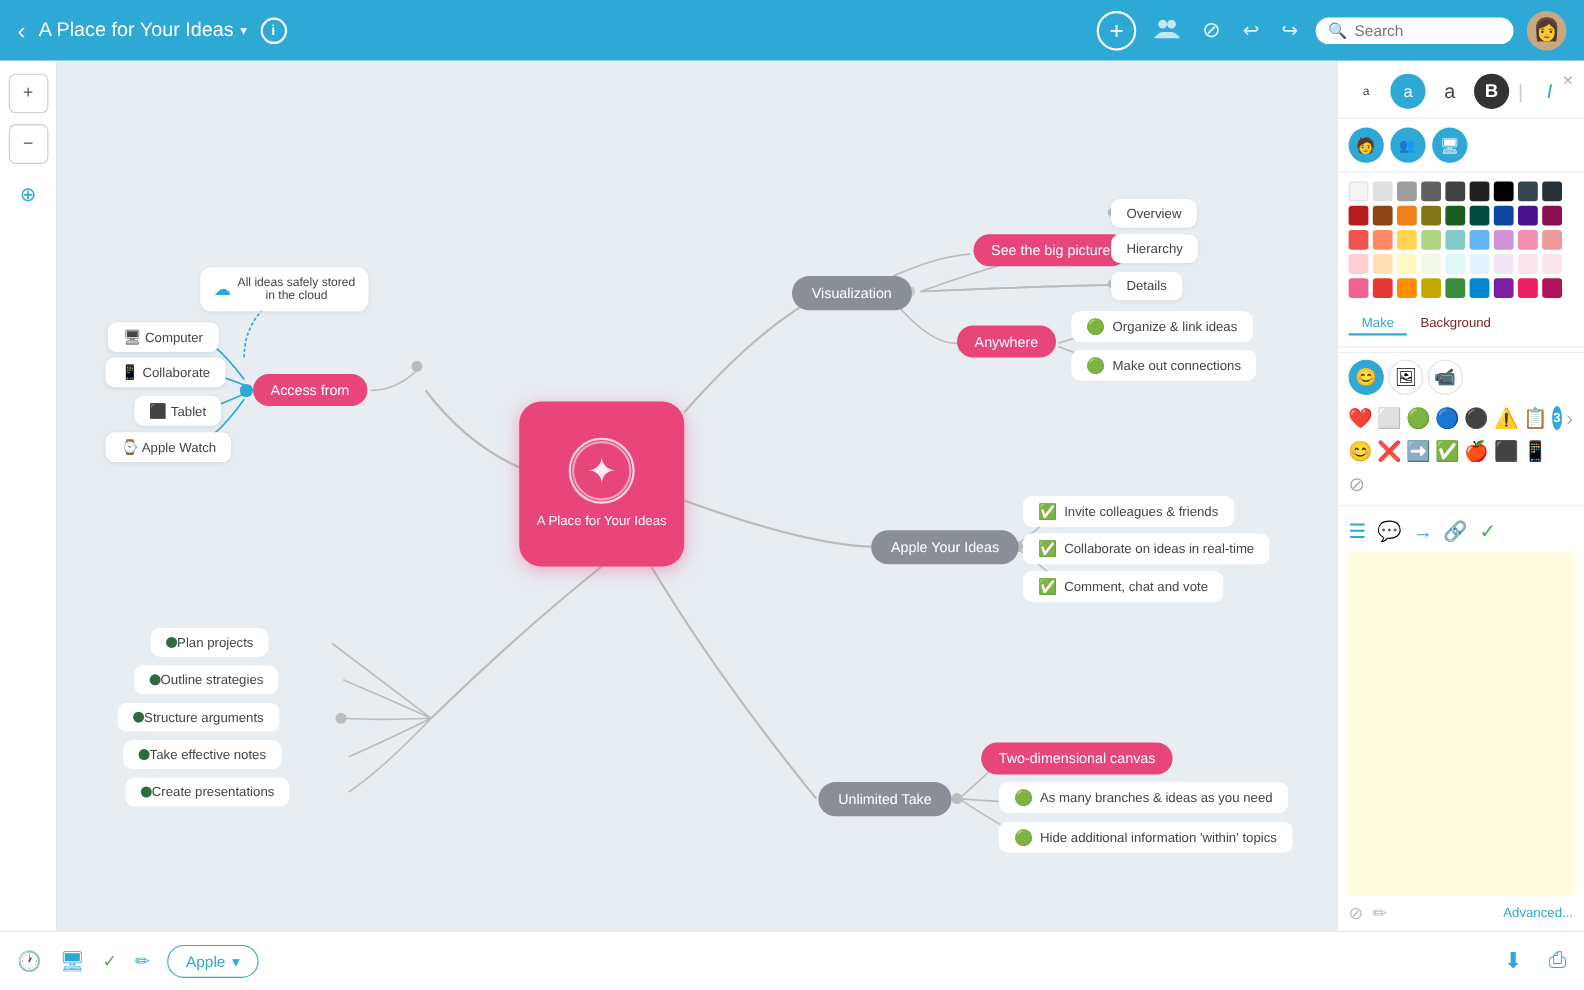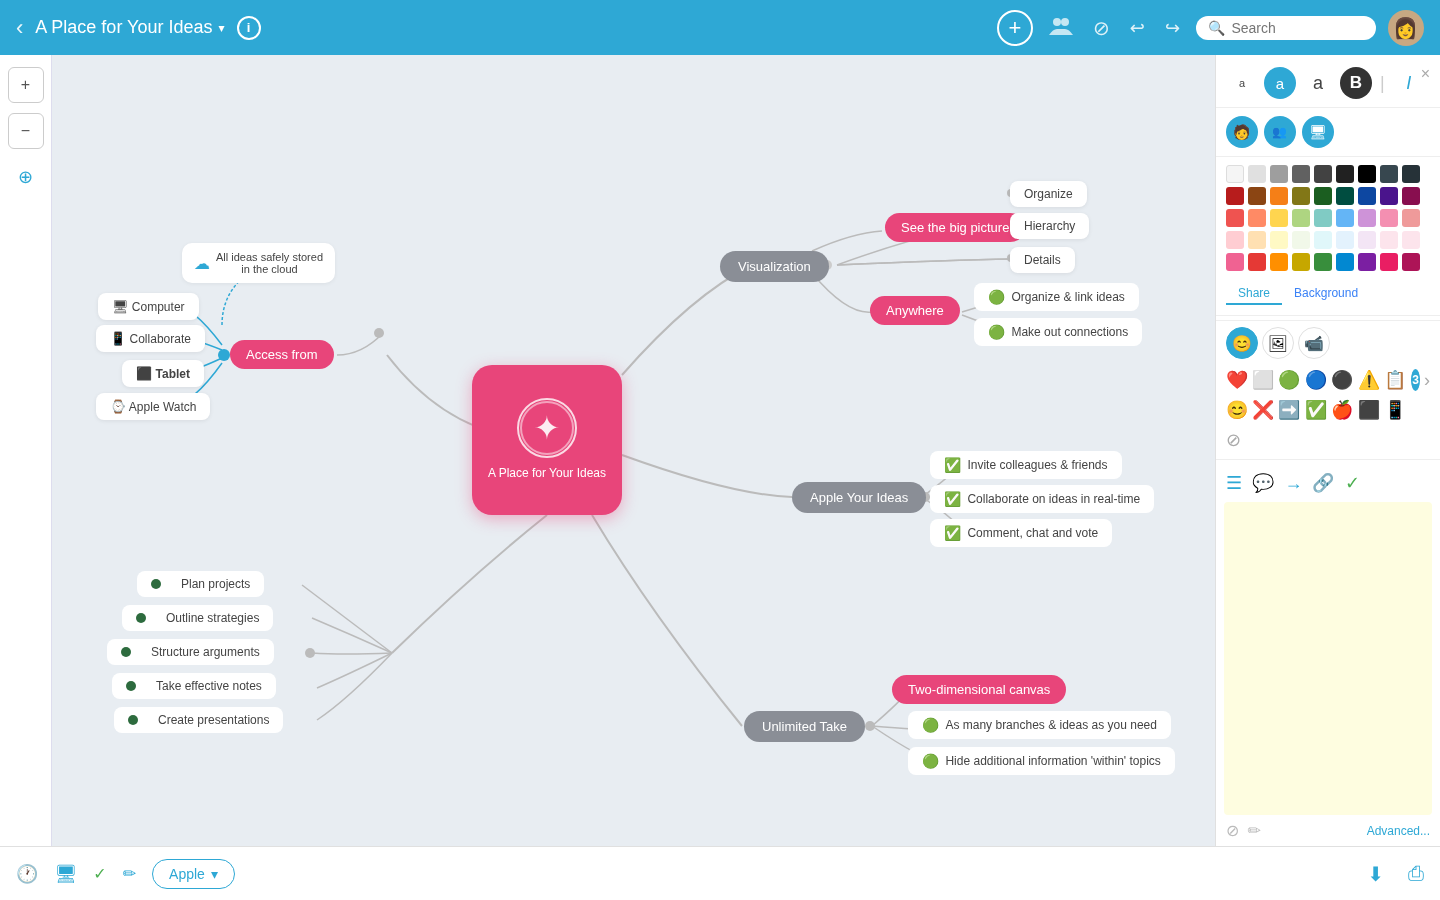--- a/index.html
+++ b/index.html
@@ -217,21 +217,21 @@
       box-shadow: 0 1px 4px rgba(0,0,0,0.06);
     }
 
     
     .bullet-item {
       background: white;
       border-radius: 8px;
       padding: 6px 14px;
       font-size: 12px;
       color: #444;
-      display: flex; align-items: center; gap: 20px;
+      display: flex; align-items: center; gap: 0;
     }
     .bullet-dot { width: 10px; height: 10px; background: #2d6b3e; border-radius: 50%; flex-shrink: 0; }
 
     
     .right-panel {
       width: 225px;
       background: white;
       border-left: 1px solid #e0e0e0;
       display: flex;
       flex-direction: column;
@@ -295,21 +295,21 @@
 
     
     .text-bg-tabs {
       display: flex; gap: 0;
       padding: 4px 10px 6px;
     }
     .text-bg-tab {
       padding: 3px 12px;
       font-size: 12px;
       cursor: pointer;
-      color: #3b82f6;
+      color: #7f1d1d;
     }
     .text-bg-tab.active {
       color: #2ea8d5;
       border-bottom: 2px solid #2ea8d5;
     }
 
     
     .emoji-row {
       display: flex; align-items: center; gap: 4px;
       padding: 6px 10px;
@@ -502,21 +502,21 @@
     </div>
 
     <div class="node leaf-white" style="left:46px; top:238px;">
       <span style="font-size:13px;">🖥</span> <span>Computer</span>
     </div>
 
     <div class="node leaf-white" style="left:44px; top:270px;">
       <span style="font-size:13px;">📱</span> <span>Collaborate</span>
     </div>
 
-    <div class="node leaf-white" style="left:70px; top:305px;font-weight:bold;">
+    <div class="node leaf-white" style="left:70px; top:305px;">
       <span style="font-size:13px;">⬛</span> <span>Tablet</span>
     </div>
 
     <div class="node leaf-white" style="left:44px; top:338px;">
       <span style="font-size:13px;">⌚</span> <span>Apple Watch</span>
     </div>
 
 
     <div class="node center-node">
       <div class="logo-inner" style="width:60px;height:60px;border-radius:50%;border:2px solid rgba(255,255,255,0.8);display:flex;align-items:center;justify-content:center;position:relative;margin-bottom:8px;">
@@ -527,21 +527,21 @@
     </div>
 
     <div class="node" style="left:668px; top:196px;">
       <div class="branch-gray">Visualization</div>
     </div>
 
     <div class="node" style="left:815px; top:158px;padding-left:18px;">
       <div class="branch-pink">See the big picture</div>
     </div>
 
-    <div class="node leaf-white" style="left:958px; top:126px;"><span>Organize</span></div>
+    <div class="node leaf-white" style="left:958px; top:126px;"><span>Overview</span></div>
     <div class="node leaf-white" style="left:958px; top:158px;"><span>Hierarchy</span></div>
     <div class="node leaf-white" style="left:958px; top:192px;"><span>Details</span></div>
 
     <div class="node" style="left:818px; top:241px;">
       <div class="branch-pink">Anywhere</div>
     </div>
 
     <div class="node arrow-item" style="left:922px; top:228px;">
       <span class="arrow-green">🟢</span>
       <span>Organize &amp; link ideas</span>
@@ -678,21 +678,21 @@
         <div class="color-swatch" style="background:#c6a700;"></div>
         <div class="color-swatch" style="background:#388e3c;"></div>
         <div class="color-swatch" style="background:#0288d1;"></div>
         <div class="color-swatch" style="background:#7b1fa2;"></div>
         <div class="color-swatch" style="background:#e91e63;"></div>
         <div class="color-swatch" style="background:#ad1457;"></div>
       </div>
     </div>
 
     <div class="text-bg-tabs">
-      <div class="text-bg-tab active">Share</div>
+      <div class="text-bg-tab active">Make</div>
       <div class="text-bg-tab">Background</div>
     </div>
 
     <hr class="note-divider">
 
     <div class="emoji-row">
       <div class="emoji-btn active-blue">😊</div>
       <div class="emoji-btn">🖼</div>
       <div class="emoji-btn">📹</div>
     </div>

